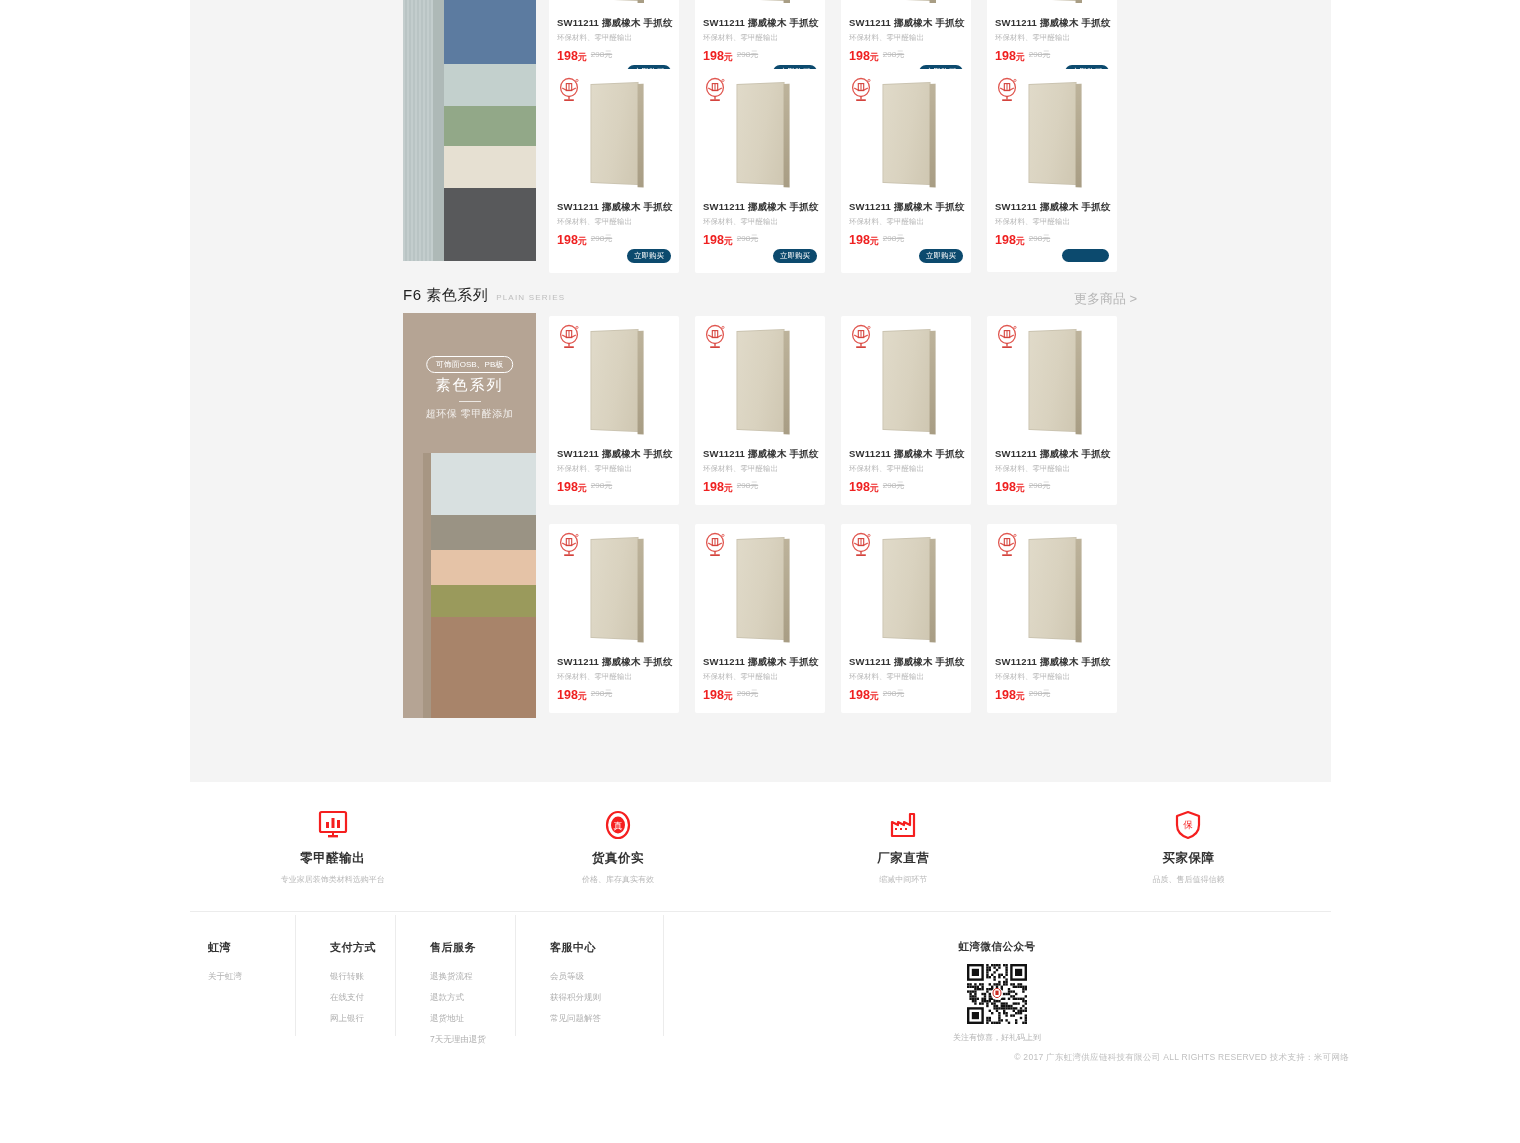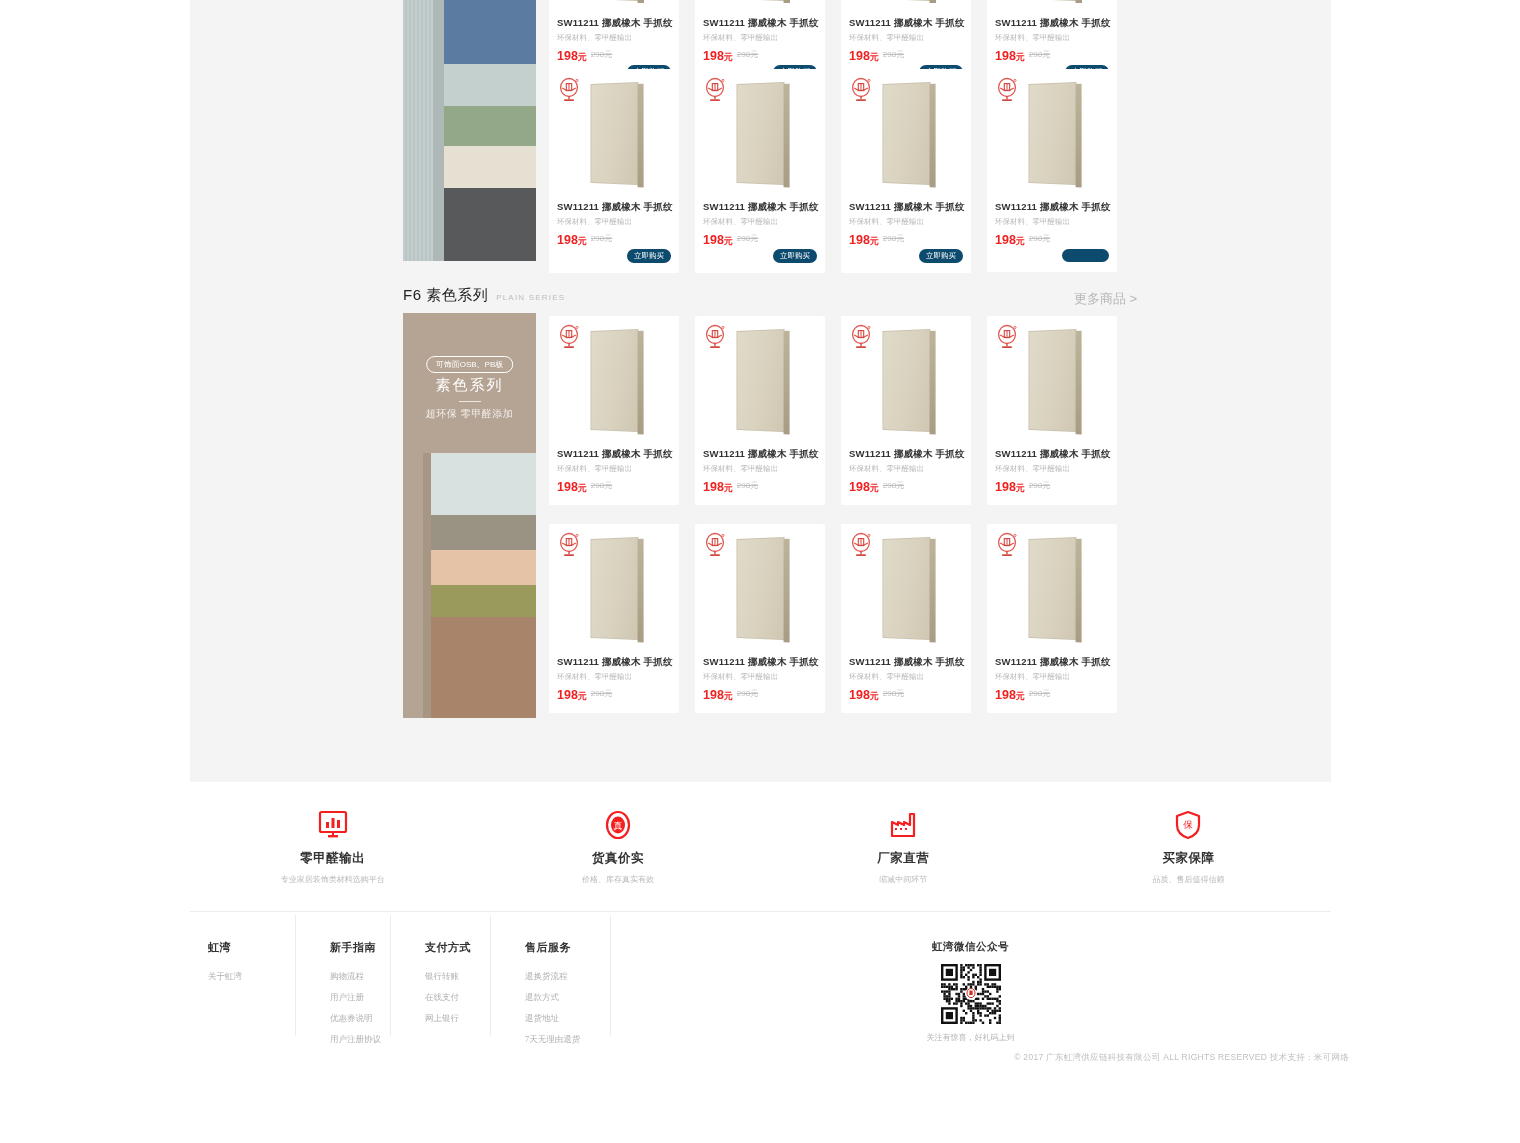--- a/index.html
+++ b/index.html
@@ -117,21 +117,21 @@
   .svc { flex: 1; text-align: center; padding-top: 24px; }
   .svc-ico { height: 38px; display: flex; align-items: center; justify-content: center; }
   .svc-t { font-size: 12.5px; color: #333; font-weight: bold; margin-top: 6px; letter-spacing: .5px; }
   .svc-d { font-size: 8px; color: #b9b9b9; margin-top: 7px; }
 
   
   .footer-cols {
     position: absolute; left: 190px; top: 913px; width: 1141px; height: 125px;
     display: flex;
   }
-  .fcol { position: relative; padding-left: 0; font-family: Liberation Serif, serif; }
+  .fcol { position: relative; padding-left: 0; }
   .fcol + .fcol::before {
     content: ""; position: absolute; left: 0; top: 2px; bottom: 2px;
     width: 1px; background: #ececec;
   }
   .fcol-inner { padding: 27px 0 0 0; }
   .fcol-t { font-size: 11px; color: #333; font-weight: bold; letter-spacing: .5px; }
   .fcol a {
     display: block; font-size: 8.5px; color: #b0b0b0; text-decoration: none;
     margin-top: 9px;
   }
@@ -619,44 +619,43 @@
 
   </div>
 
   <div class="footer-cols" id="footer-cols">
       <div class="fcol" style="width: 105px;">
         <div class="fcol-inner" style="padding-left:18px">
           <div class="fcol-t">虹湾</div>
           <a href="#">关于虹湾</a>
         </div>
       </div>
-      <div class="fcol" style="width: 95px;">
-        <div class="fcol-inner" style="padding-left:35px">
-          <div class="fcol-t">新手指南</div>
-          <a href="#">购物流程</a>
-          <a href="#">用户注册</a>
-          <a href="#">优惠券说明</a>
-          <a href="#">用户注册协议</a>
-        </div>
-      </div>
       <div class="fcol" style="width: 100px;">
         <div class="fcol-inner" style="padding-left:35px">
           <div class="fcol-t">支付方式</div>
           <a href="#">银行转账</a>
           <a href="#">在线支付</a>
           <a href="#">网上银行</a>
         </div>
       </div>
       <div class="fcol" style="width: 120px;">
         <div class="fcol-inner" style="padding-left:35px">
           <div class="fcol-t">售后服务</div>
           <a href="#">退换货流程</a>
           <a href="#">退款方式</a>
           <a href="#">退货地址</a>
           <a href="#">7天无理由退货</a>
+        </div>
+      </div>
+      <div class="fcol" style="width: 148px;">
+        <div class="fcol-inner" style="padding-left:35px">
+          <div class="fcol-t">客服中心</div>
+          <a href="#">会员等级</a>
+          <a href="#">获得积分规则</a>
+          <a href="#">常见问题解答</a>
         </div>
       </div>
       <div class="fcol qr-col" style="flex: 1 1 0%;">
         <div class="fcol-inner" style="padding-top:27px">
           <div class="qr-title">虹湾微信公众号</div>
           <div class="qr-box"><svg width="60" height="60" viewBox="0 0 60 60">
               <rect x="19.2" y="0" width="2.4" height="2.4" fill="#111"></rect>
               <rect x="24" y="0" width="2.4" height="2.4" fill="#111"></rect>
               <rect x="26.4" y="0" width="2.4" height="2.4" fill="#111"></rect>
               <rect x="28.799999999999997" y="0" width="2.4" height="2.4" fill="#111"></rect>

